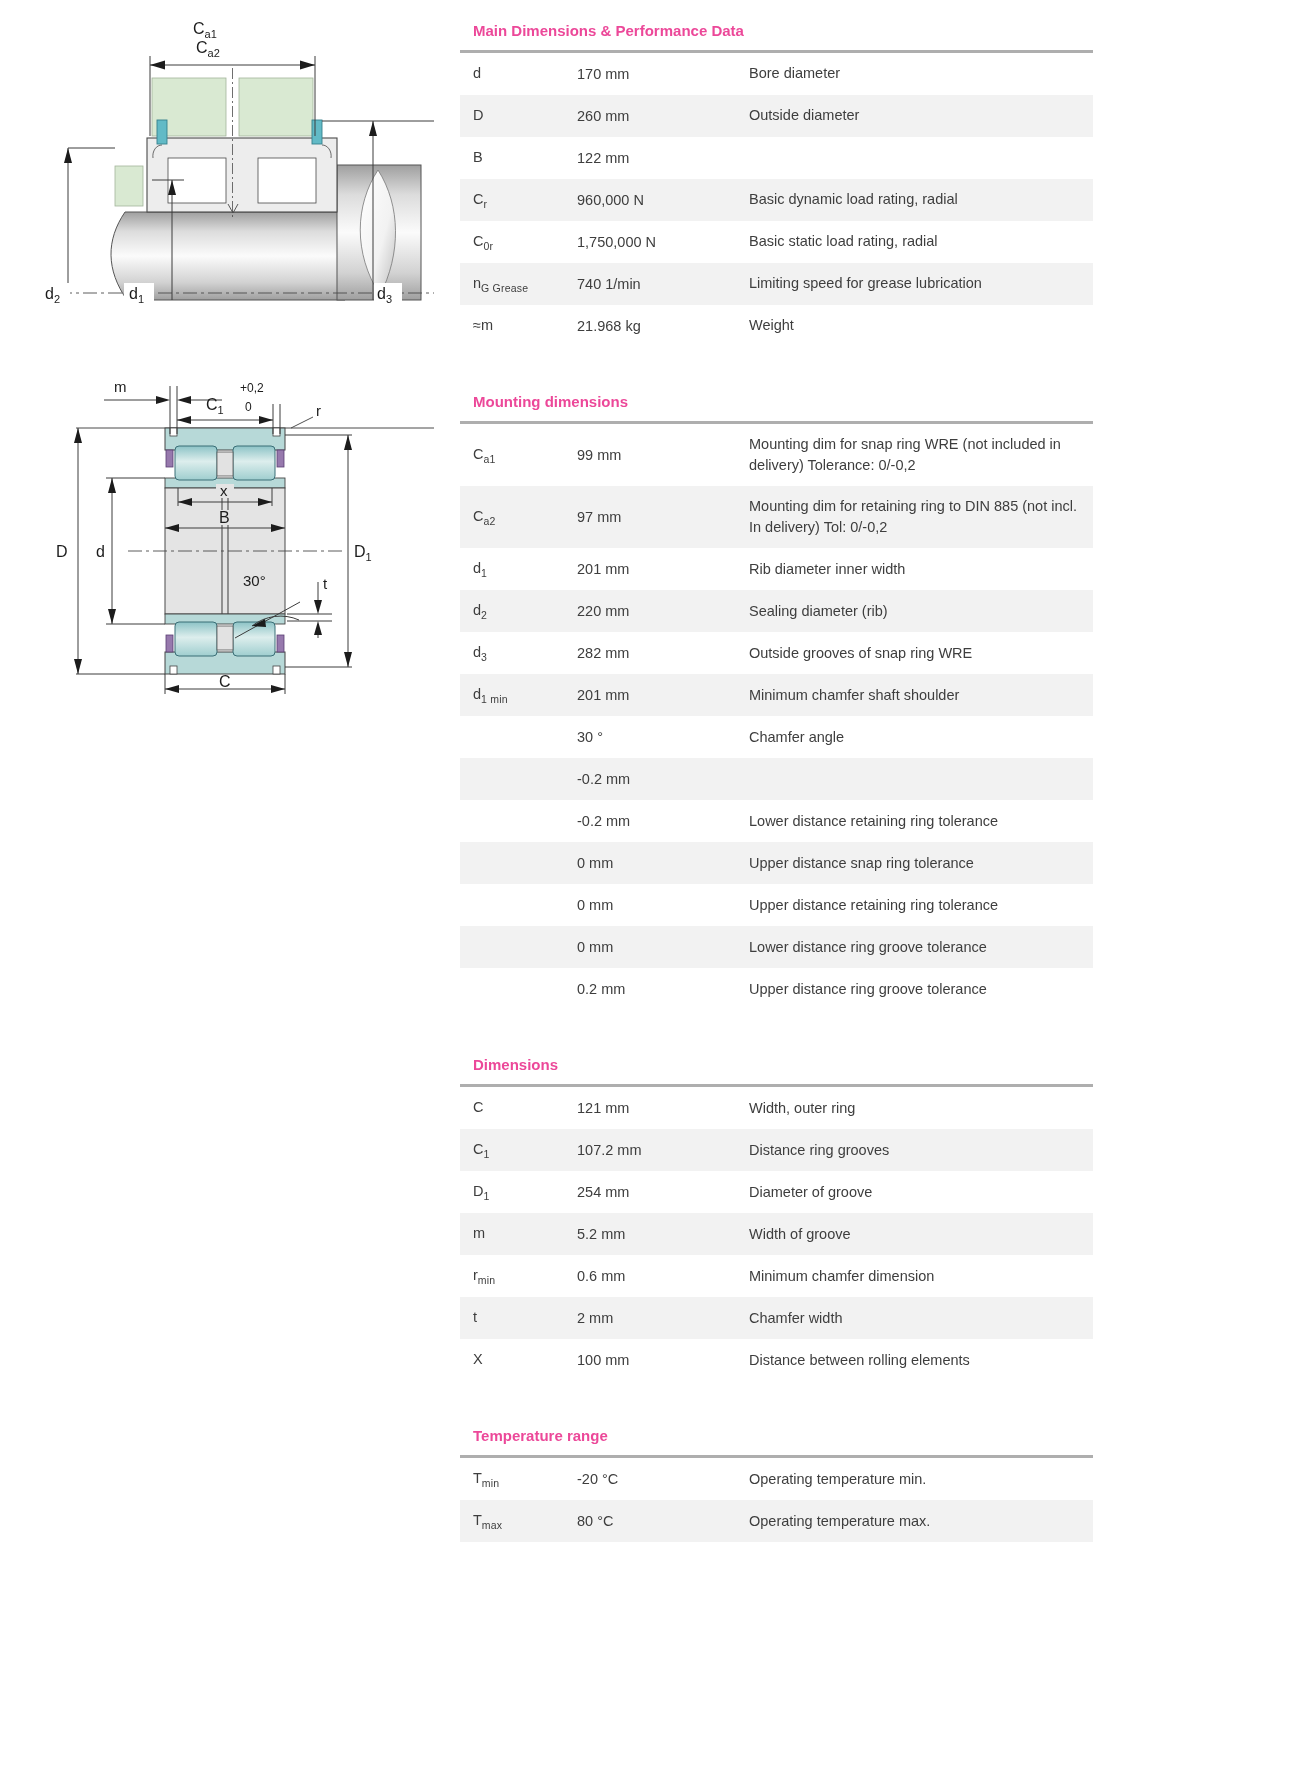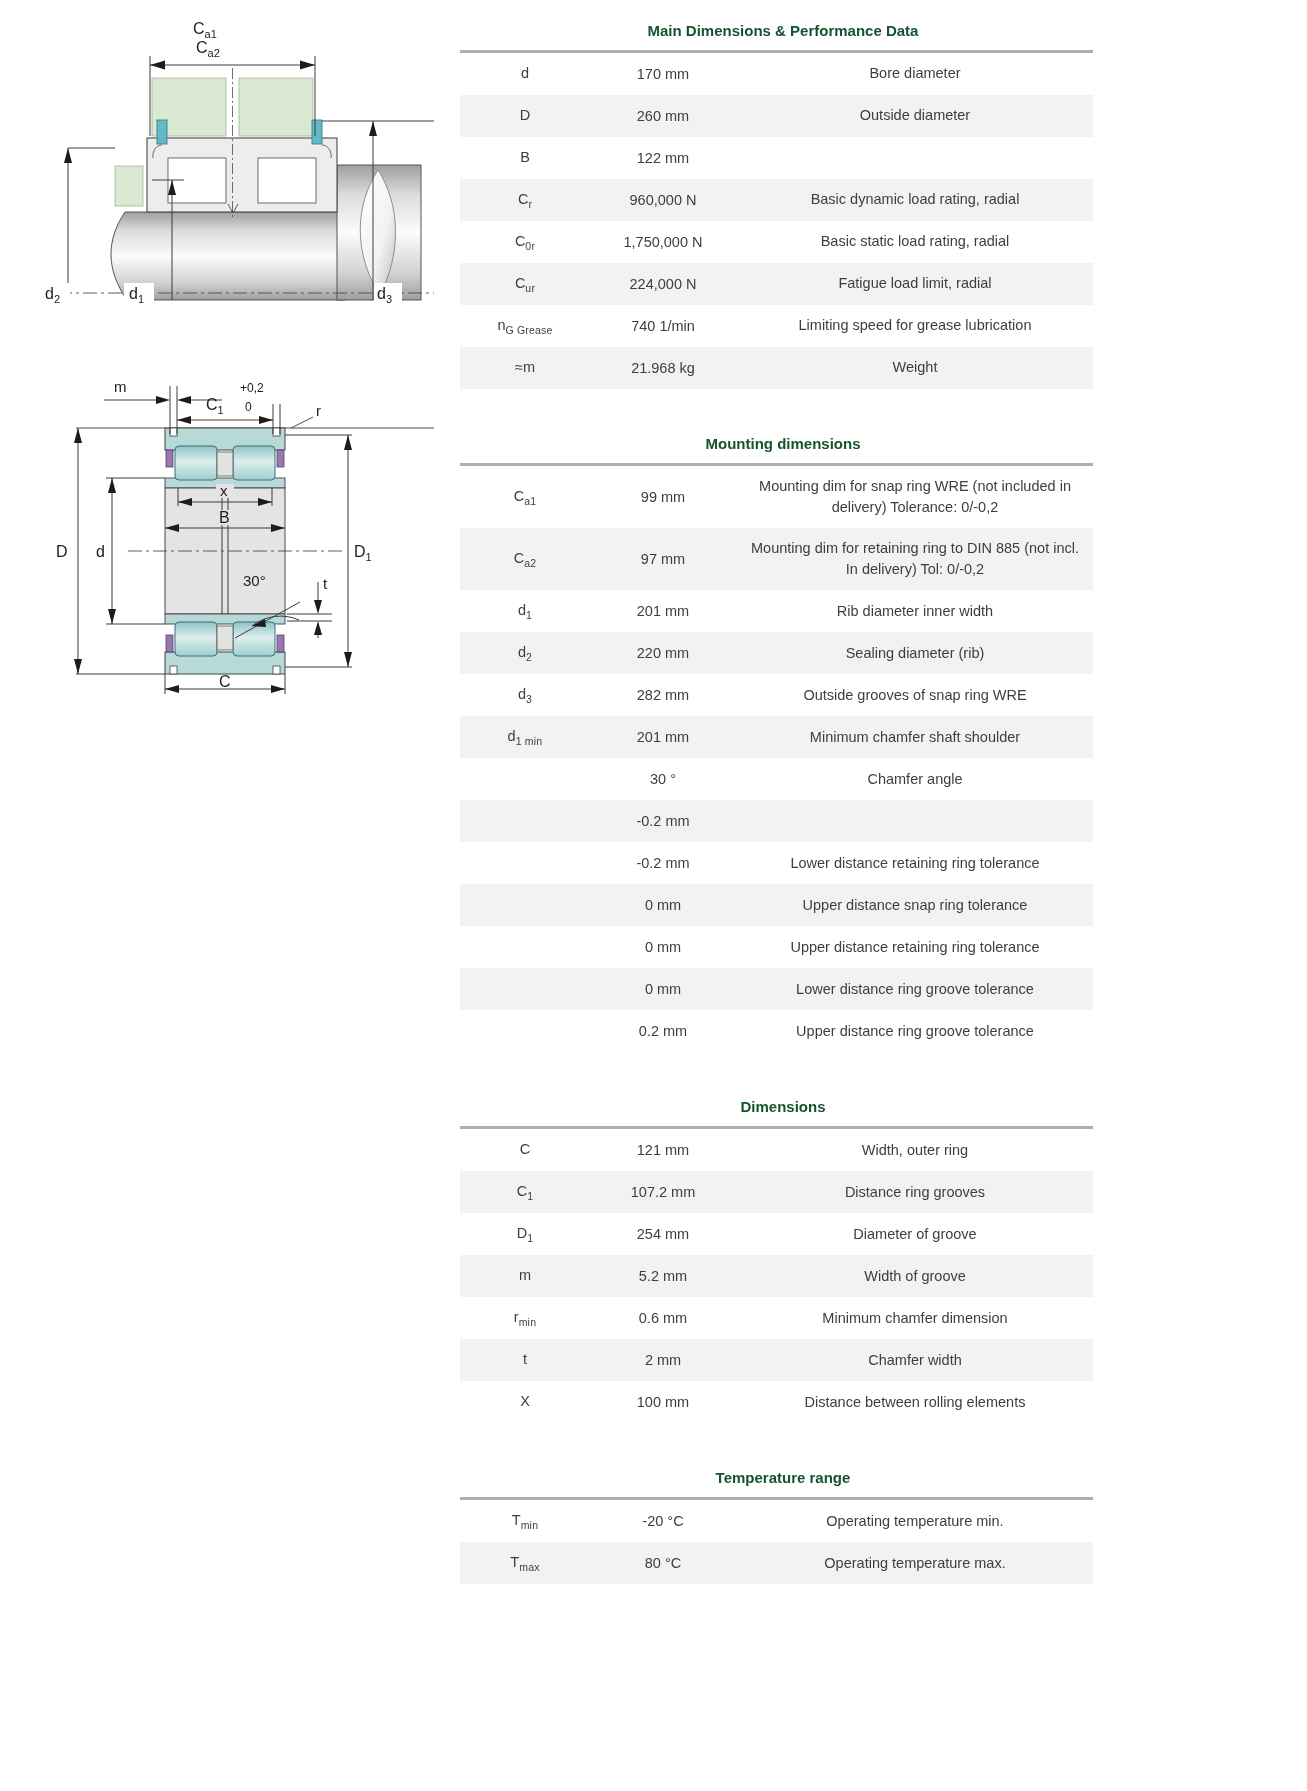--- a/index.html
+++ b/index.html
@@ -1,31 +1,31 @@
 <!DOCTYPE html>
 <html><head>
 <meta charset="utf-8">
 <style>
   html,body{margin:0;padding:0;background:#ffffff;}
   body{width:1307px;height:1791px;position:relative;font-family:"Liberation Sans",sans-serif;overflow:hidden;}
-  .page{position:relative;width:1307px;height:1511px;background:#fff;text-align:center;}
+  .page{position:relative;width:1307px;height:1511px;background:#fff;}
 
   
   .diagrams{position:absolute;left:0;top:0;width:450px;height:760px;}
   .diagrams svg{position:absolute;left:0;}
   #top-diagram{top:8px;}
   #bottom-diagram{top:376px;}
   .svglabel{font-family:"Liberation Sans",sans-serif;font-size:15px;fill:#1c1c1c;}
   .svglabel-big{font-family:"Liberation Sans",sans-serif;font-size:16px;fill:#1c1c1c;}
   .svgtol{font-family:"Liberation Sans",sans-serif;font-size:12px;fill:#1c1c1c;}
 
   
   .tables{position:absolute;left:460px;top:0;width:633px;}
   .section{margin:0;}
-  .section h3{font-size:15px;font-weight:bold;color:#14532d;margin:0;padding:0 0 11px 13px;}
+  .section h3{font-size:15px;font-weight:bold;color:#ec4899;margin:0;padding:0 0 11px 13px;}
   .section .rows{border-top:3px solid #aeaeae;}
   .sec-0 h3{padding-top:22px;}
   .sec-1 h3,.sec-2 h3,.sec-3 h3{padding-top:46px;}
   .row{display:flex;align-items:center;min-height:42px;font-size:14.5px;color:#3e3e3e;}
   .row:nth-child(even){background:#f2f2f2;}
   .cell{box-sizing:border-box;}
   .cell.sym{width:117px;padding-left:13px;flex:none;}
   .cell.val{width:172px;flex:none;}
   .cell.desc{flex:1;padding:10px 12px 10px 0;line-height:1.45;}
   .sub{font-size:10.5px;vertical-align:-4px;letter-spacing:0.2px;}
@@ -284,25 +284,20 @@
     <div class="cell val">960,000 N</div>
     <div class="cell desc">Basic dynamic load rating, radial</div>
   </div>
 
   <div class="row">
     <div class="cell sym"><span class="base">C</span><span class="sub">0r</span></div>
     <div class="cell val">1,750,000 N</div>
     <div class="cell desc">Basic static load rating, radial</div>
   </div>
 
-  <div class="row">
-    <div class="cell sym"><span class="base">C</span><span class="sub">ur</span></div>
-    <div class="cell val">224,000 N</div>
-    <div class="cell desc">Fatigue load limit, radial</div>
-  </div>
 
   <div class="row">
     <div class="cell sym"><span class="base">n</span><span class="sub">G Grease</span></div>
     <div class="cell val">740 1/min</div>
     <div class="cell desc">Limiting speed for grease lubrication</div>
   </div>
 
   <div class="row">
     <div class="cell sym"><span class="base">≈m</span><span class="sub"></span></div>
     <div class="cell val">21.968 kg</div>

